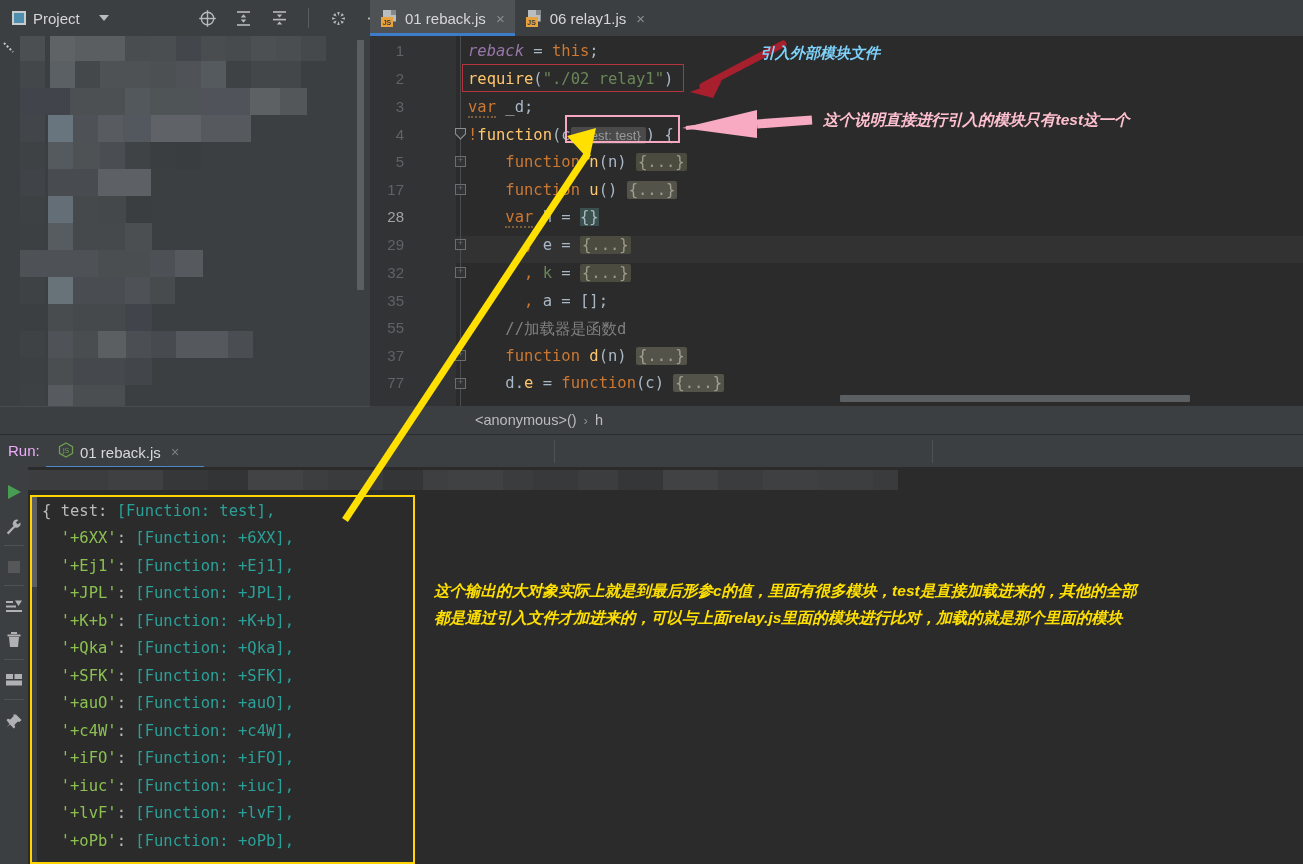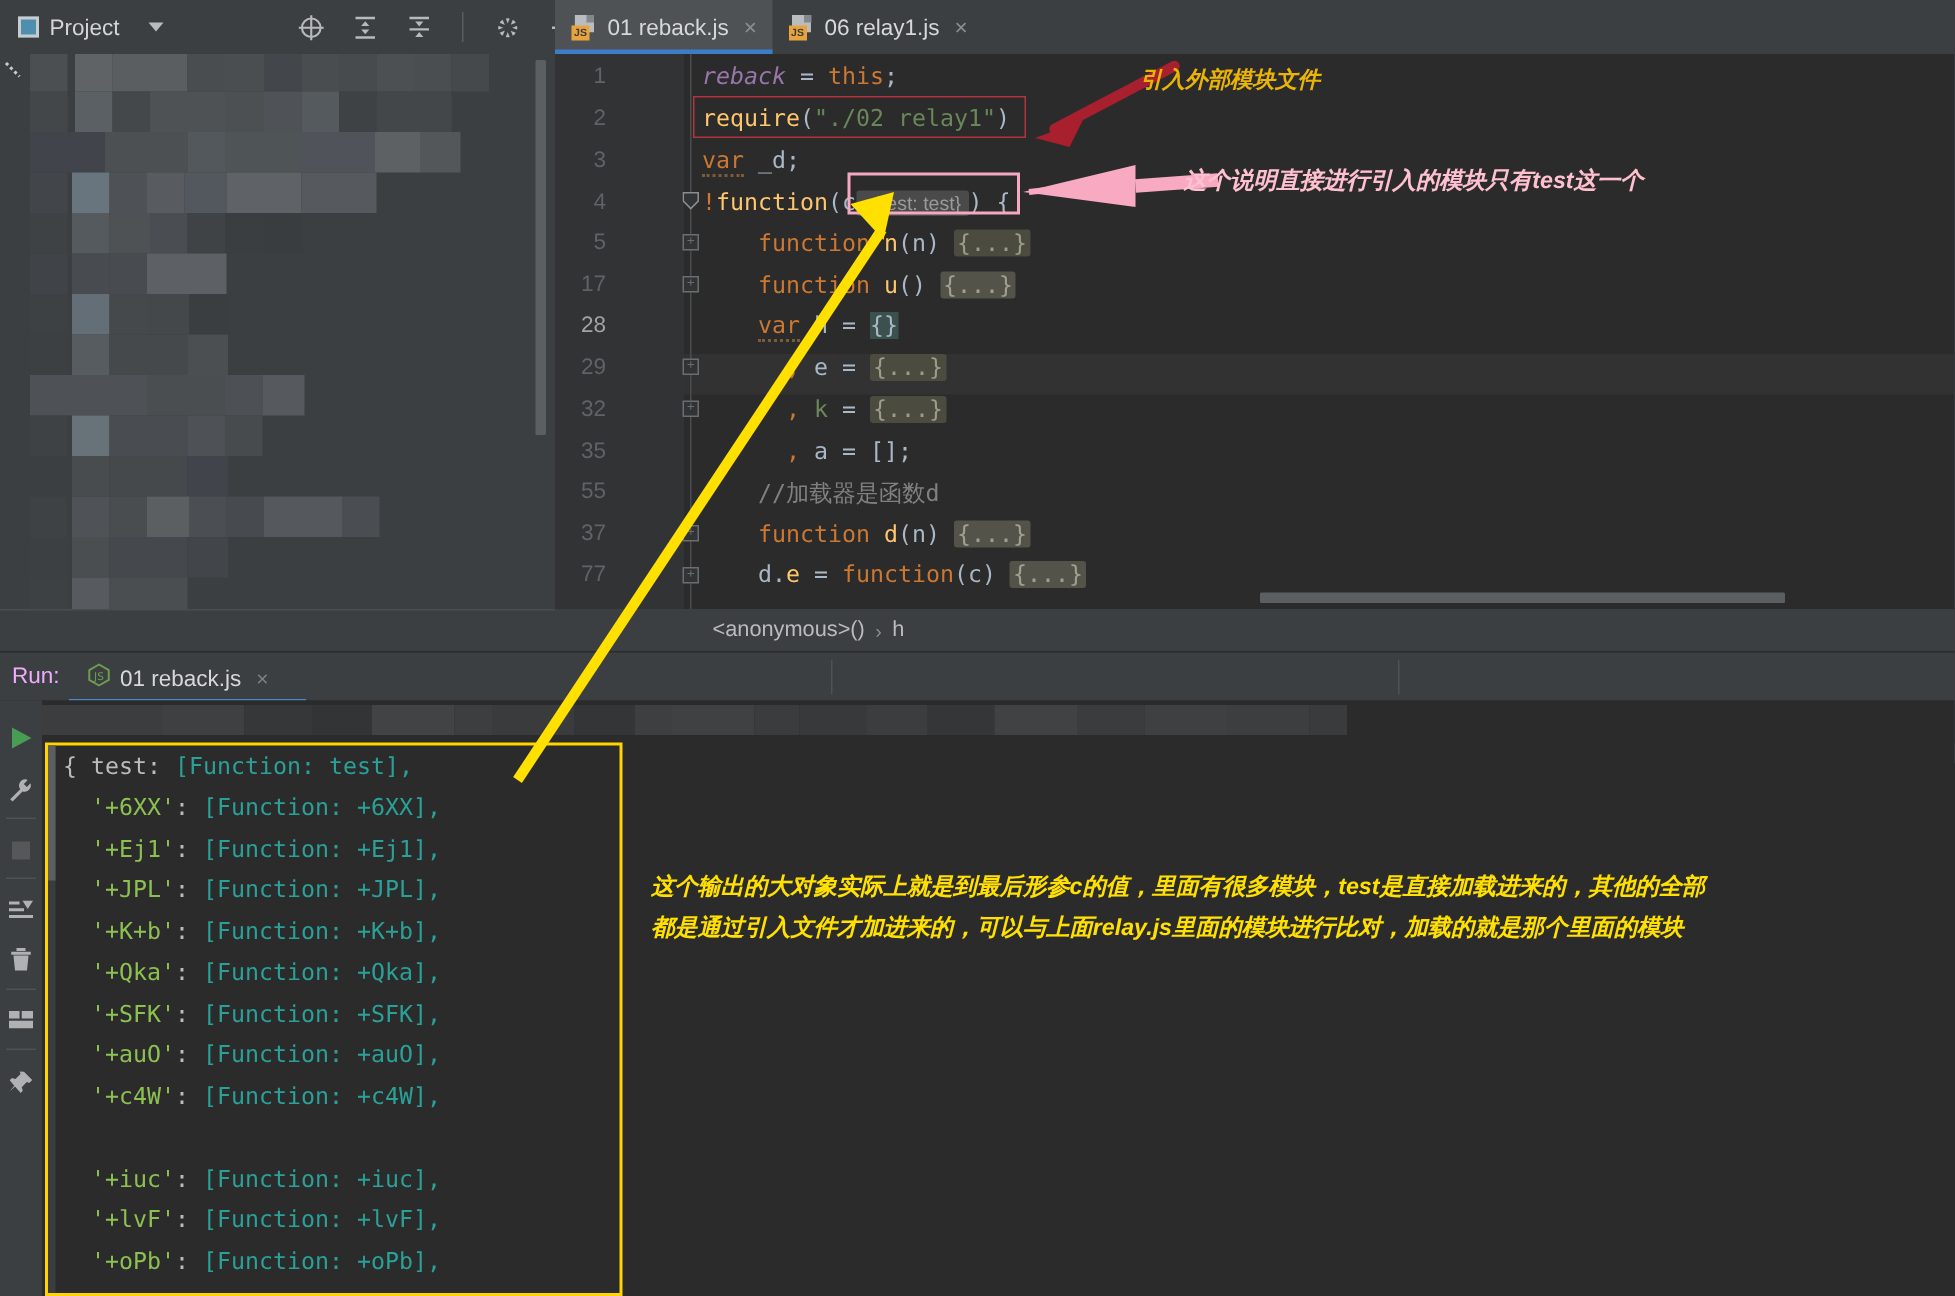--- a/index.html
+++ b/index.html
@@ -102,21 +102,21 @@
   .conline{position:absolute;left:10px;white-space:pre;
            font-family:"DejaVu Sans Mono","Liberation Mono",monospace;font-size:15.5px;}
   .o-white{color:#bbbbbb;}
   .o-key{color:#8cc152;}
   .o-cyan{color:#2aa198;}
   .con-scroll{position:absolute;left:0;top:0;width:5px;height:369px;background:#3a3d3f;}
   .con-scroll-thumb{position:absolute;left:0;top:0;width:5px;height:90px;background:#5c5f61;}
 
   
   .anno{position:absolute;font-style:italic;font-weight:bold;white-space:nowrap;}
-  .anno-red{color:#eab308;font-size:15px;}
+  .anno-red{color:#7dd3fc;font-size:15px;}
   .anno-pink{color:#ffc0d0;font-size:15.5px;}
   .anno-yellow{color:#ffe000;font-size:15.5px;}
   .svgover{position:absolute;left:0;top:0;width:1303px;height:864px;pointer-events:none;}
   .redbox{position:absolute;border:1px solid #b3333f;box-sizing:border-box;}
   .pinkbox{position:absolute;border:2px solid #f5a8c0;box-sizing:border-box;}
 </style>
 </head>
 <body>
 
 <div id="root">
@@ -457,20 +457,21 @@
     </div>
     <div class="conline" style="top:5px;"><span class="o-white">{ </span><span class="o-white">test</span><span class="o-white">: </span><span class="o-cyan">[Function: test],</span></div>
     <div class="conline" style="top:32px;"><span>&nbsp;&nbsp;</span><span class="o-key">'+6XX'</span><span class="o-white">: </span><span class="o-cyan">[Function: +6XX],</span></div>
     <div class="conline" style="top:60px;"><span>&nbsp;&nbsp;</span><span class="o-key">'+Ej1'</span><span class="o-white">: </span><span class="o-cyan">[Function: +Ej1],</span></div>
     <div class="conline" style="top:87px;"><span>&nbsp;&nbsp;</span><span class="o-key">'+JPL'</span><span class="o-white">: </span><span class="o-cyan">[Function: +JPL],</span></div>
     <div class="conline" style="top:115px;"><span>&nbsp;&nbsp;</span><span class="o-key">'+K+b'</span><span class="o-white">: </span><span class="o-cyan">[Function: +K+b],</span></div>
     <div class="conline" style="top:142px;"><span>&nbsp;&nbsp;</span><span class="o-key">'+Qka'</span><span class="o-white">: </span><span class="o-cyan">[Function: +Qka],</span></div>
     <div class="conline" style="top:170px;"><span>&nbsp;&nbsp;</span><span class="o-key">'+SFK'</span><span class="o-white">: </span><span class="o-cyan">[Function: +SFK],</span></div>
     <div class="conline" style="top:197px;"><span>&nbsp;&nbsp;</span><span class="o-key">'+auO'</span><span class="o-white">: </span><span class="o-cyan">[Function: +auO],</span></div>
     <div class="conline" style="top:225px;"><span>&nbsp;&nbsp;</span><span class="o-key">'+c4W'</span><span class="o-white">: </span><span class="o-cyan">[Function: +c4W],</span></div>
+    <div class="conline" style="top:252px;"><span>&nbsp;&nbsp;</span><span class="o-key">'+iFO'</span><span class="o-white">: </span><span class="o-cyan">[Function: +iFO],</span></div>
     <div class="conline" style="top:280px;"><span>&nbsp;&nbsp;</span><span class="o-key">'+iuc'</span><span class="o-white">: </span><span class="o-cyan">[Function: +iuc],</span></div>
     <div class="conline" style="top:307px;"><span>&nbsp;&nbsp;</span><span class="o-key">'+lvF'</span><span class="o-white">: </span><span class="o-cyan">[Function: +lvF],</span></div>
     <div class="conline" style="top:335px;"><span>&nbsp;&nbsp;</span><span class="o-key">'+oPb'</span><span class="o-white">: </span><span class="o-cyan">[Function: +oPb],</span></div>
   </div>
 
   <div class="redbox" style="left:462px;top:64px;width:222px;height:28px;"></div>
   <div class="pinkbox" style="left:565px;top:115px;width:115px;height:28px;"></div>
 
   <svg class="svgover">
 
@@ -485,17 +486,17 @@
       <path d="M686,128 L740,122" stroke="#f7aac2" stroke-width="4"></path>
     </g>
 
     <g>
       <path d="M345,520 L588,153" stroke="#ffe000" stroke-width="7" stroke-linecap="butt"></path>
       <polygon points="567,136 596,128 589,160" fill="#ffe000"></polygon>
     </g>
   </svg>
 
   <div class="anno anno-red" style="left:760px;top:44px;">引入外部模块文件</div>
-  <div class="anno anno-pink" style="left:789px;top:110px;">这个说明直接进行引入的模块只有test这一个</div>
+  <div class="anno anno-pink" style="left:823px;top:110px;">这个说明直接进行引入的模块只有test这一个</div>
   <div class="anno anno-yellow" style="left:434px;top:581px;">这个输出的大对象实际上就是到最后形参c的值，里面有很多模块，test是直接加载进来的，其他的全部</div>
   <div class="anno anno-yellow" style="left:434px;top:608px;">都是通过引入文件才加进来的，可以与上面relay.js里面的模块进行比对，加载的就是那个里面的模块</div>
 
 </div>
 
 </body></html>

